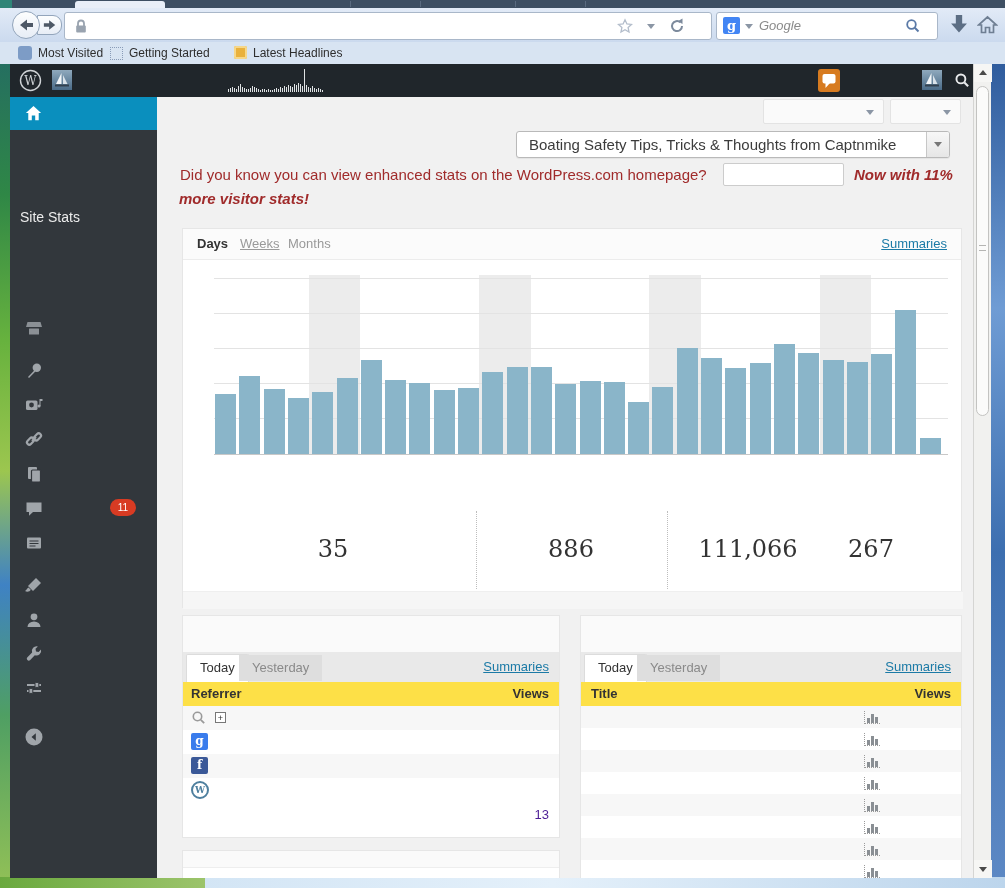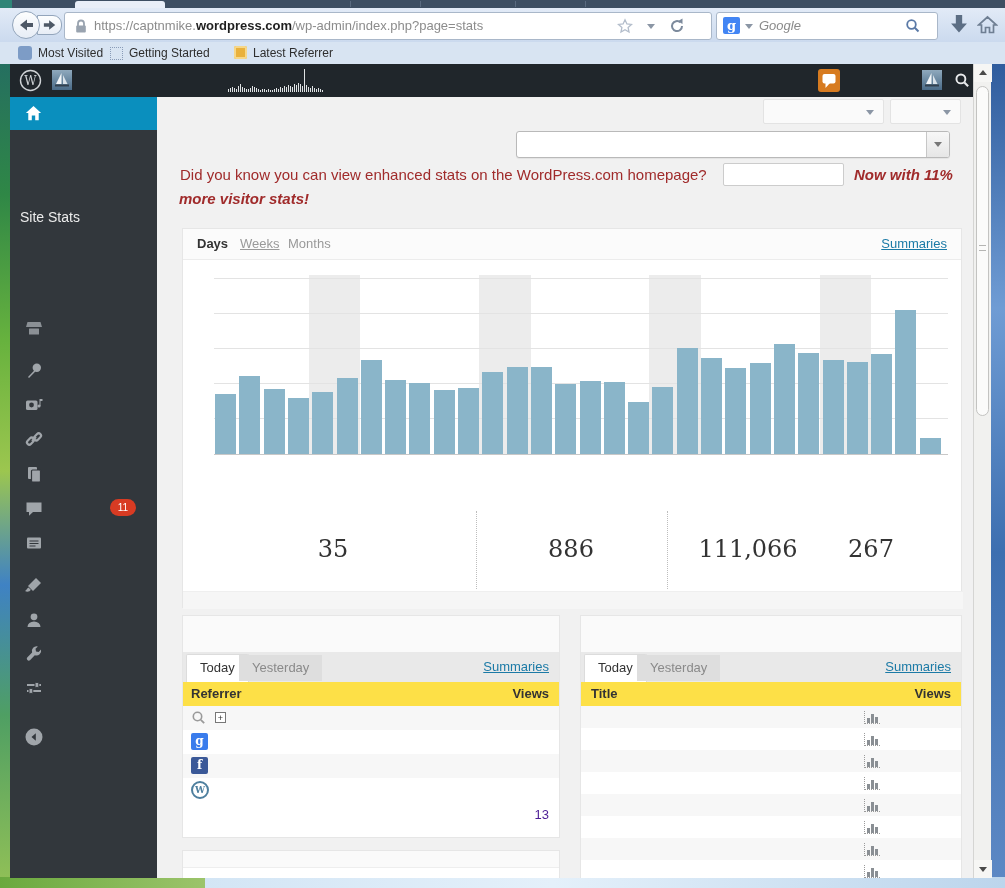--- a/index.html
+++ b/index.html
@@ -80,21 +80,20 @@
     <div class="abs roundbtn" style="left:37px;top:7px;width:23px;height:18px;border-radius:0 9px 9px 0;">
       <svg width="18" height="14" viewBox="0 0 20 16" style="margin:2px 0 0 3px;">
           <polygon points="9,2.5 9,6 3,6 3,10 9,10 9,13.5 16,8" fill="#4d5866"></polygon>
         </svg>
     </div>
     <div class="abs" id="urlbar" style="left:64px;top:4px;width:646px;height:26px;">
       <svg class="abs" style="left:9px;top:6px;" width="14" height="15" viewBox="0 0 14 15">
         <path d="M4 7 V4.5 a3 3 0 0 1 6 0 V7" stroke="#99a3af" stroke-width="1.8" fill="none"></path>
         <rect x="2.2" y="6.5" width="9.6" height="7" rx="1" fill="#99a3af"></rect>
       </svg>
-      <div class="abs urltext" style="left:29px;top:0;"><span>https://captnmike.</span><span class="urldomain">wordpress.com</span><span>/wp-admin/index.php?page=stats</span></div>
       <svg class="abs" style="left:552px;top:5px;" width="16" height="16" viewBox="0 0 16 16">
         <path d="M8 1.8 L9.9 5.9 14.5 6.4 11.1 9.5 12 14 8 11.7 4 14 4.9 9.5 1.5 6.4 6.1 5.9Z" fill="none" stroke="#b3bdcb" stroke-width="1.3"></path>
       </svg>
       <div class="abs caret" style="left:582px;top:11px;"></div>
       <svg class="abs" style="left:604px;top:5px;" width="16" height="16" viewBox="0 0 16 16">
         <path d="M13 8 a5 5 0 1 1 -1.7-3.7" fill="none" stroke="#7c8a9c" stroke-width="2"></path>
         <polygon points="13.5,0.5 13.5,6 8.8,3.2" fill="#7c8a9c"></polygon>
       </svg>
     </div>
     <div class="abs" id="searchbox" style="left:716px;top:4px;width:220px;height:26px;">
@@ -113,21 +112,21 @@
       <path d="M10.5 2 L19.5 10 H16.5 V17.5 H12.5 V12.5 H8.5 V17.5 H4.5 V10 H1.5 Z" fill="none" stroke="#6f7f93" stroke-width="1.7"></path>
     </svg>
   </div>
 
   <div class="abs" id="bookmarksbar">
     <div class="abs" style="left:18px;top:4px;width:14px;height:14px;background:#7d9cc6;border-radius:3px;"></div>
     <div class="abs bmlabel" style="left:38px;">Most Visited</div>
     <div class="abs" style="left:110px;top:5px;width:11px;height:11px;border:1px dotted #8a9cb8;"></div>
     <div class="abs bmlabel" style="left:129px;">Getting Started</div>
     <div class="abs" style="left:234px;top:4px;width:13px;height:13px;background:#e9b13c;border-radius:2px;box-shadow:inset 0 0 0 2px #f6d789;"></div>
-    <div class="abs bmlabel" style="left:253px;">Latest Referrer</div>
+    <div class="abs bmlabel" style="left:253px;">Latest Headlines</div>
   </div>
 
   <div class="abs" style="left:0;top:64px;width:10px;height:814px;background:linear-gradient(180deg,#256f60 0%,#2f8746 16%,#67b23e 34%,#9cc64f 50%,#3f82c4 64%,#4f9f63 80%,#8fbf57 100%);"></div>
   <div class="abs" style="left:991px;top:64px;width:14px;height:814px;background:linear-gradient(180deg,#2f5c9d 0%,#6f9cd4 30%,#3d6fb0 60%,#5c88c4 100%);"></div>
   <div class="abs" style="left:0;top:877px;width:1005px;height:11px;background:linear-gradient(90deg,#c9dff2,#e4f0fa 55%,#bcd5ec);"></div>
   <div class="abs" style="left:0;top:877px;width:205px;height:11px;background:linear-gradient(90deg,#6aa93e,#9cc46b);"></div>
 
   <div class="abs" id="adminbar">
     <svg class="abs" style="left:9px;top:5px;" width="23" height="23" viewBox="0 0 23 23">
       <circle cx="11.5" cy="11.5" r="10" fill="none" stroke="#cfd3d6" stroke-width="1.4"></circle>
@@ -310,20 +309,21 @@
   <div class="abs" id="content">
 
     <div class="abs" style="left:606px;top:2px;width:121px;height:25px;background:#fafafa;border:1px solid #e3e3e3;border-radius:2px;box-sizing:border-box;">
       <div class="caret" style="position:absolute;right:9px;top:10px;"></div>
     </div>
     <div class="abs" style="left:733px;top:2px;width:71px;height:25px;background:#fafafa;border:1px solid #e3e3e3;border-radius:2px;box-sizing:border-box;">
       <div class="caret" style="position:absolute;right:9px;top:10px;"></div>
     </div>
 
     <div class="abs" style="left:359px;top:34px;width:434px;height:27px;background:#fff;border:1px solid #b9b9b9;border-radius:3px;box-sizing:border-box;box-shadow:0 1px 1px rgba(0,0,0,.06);">
+      <div class="abs" style="left:12px;top:0;font-size:15px;line-height:25px;color:#3c3c3c;white-space:nowrap;">Boating Safety Tips, Tricks &amp; Thoughts from Captnmike</div>
       <div class="abs" style="right:0;top:0;width:22px;height:25px;background:linear-gradient(180deg,#f7f7f7,#e6e6e6);border-left:1px solid #c7c7c7;border-radius:0 2px 2px 0;">
         <div class="caret" style="position:absolute;left:7px;top:10px;border-top-color:#777;"></div>
       </div>
     </div>
 
     <div class="abs" style="left:23px;top:69px;font-size:15px;color:#a02b2b;">Did you know you can view enhanced stats on the WordPress.com homepage?</div>
     <input class="abs" style="left: 566px; top: 66px; width: 115px; height: 19px; border: 1px solid rgb(204, 204, 204); background: rgb(255, 255, 255); border-radius: 2px;">
     <div class="abs" style="left:697px;top:69px;font-size:15px;font-style:italic;font-weight:bold;color:#a02b2b;">Now with 11%</div>
     <div class="abs" style="left:22px;top:93px;font-size:15px;font-style:italic;font-weight:bold;color:#a02b2b;">more visitor stats!</div>
 

